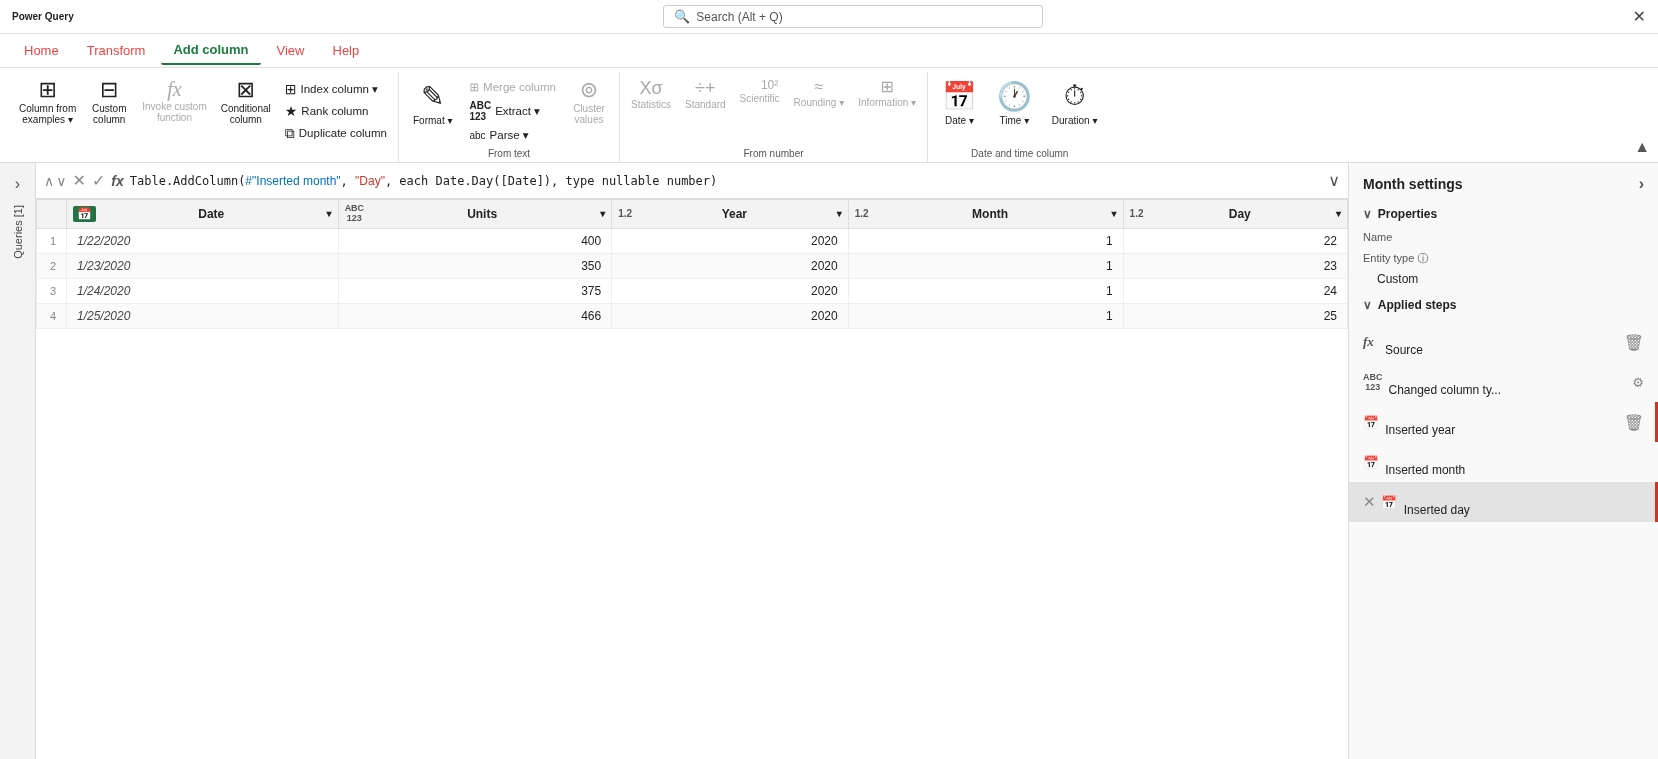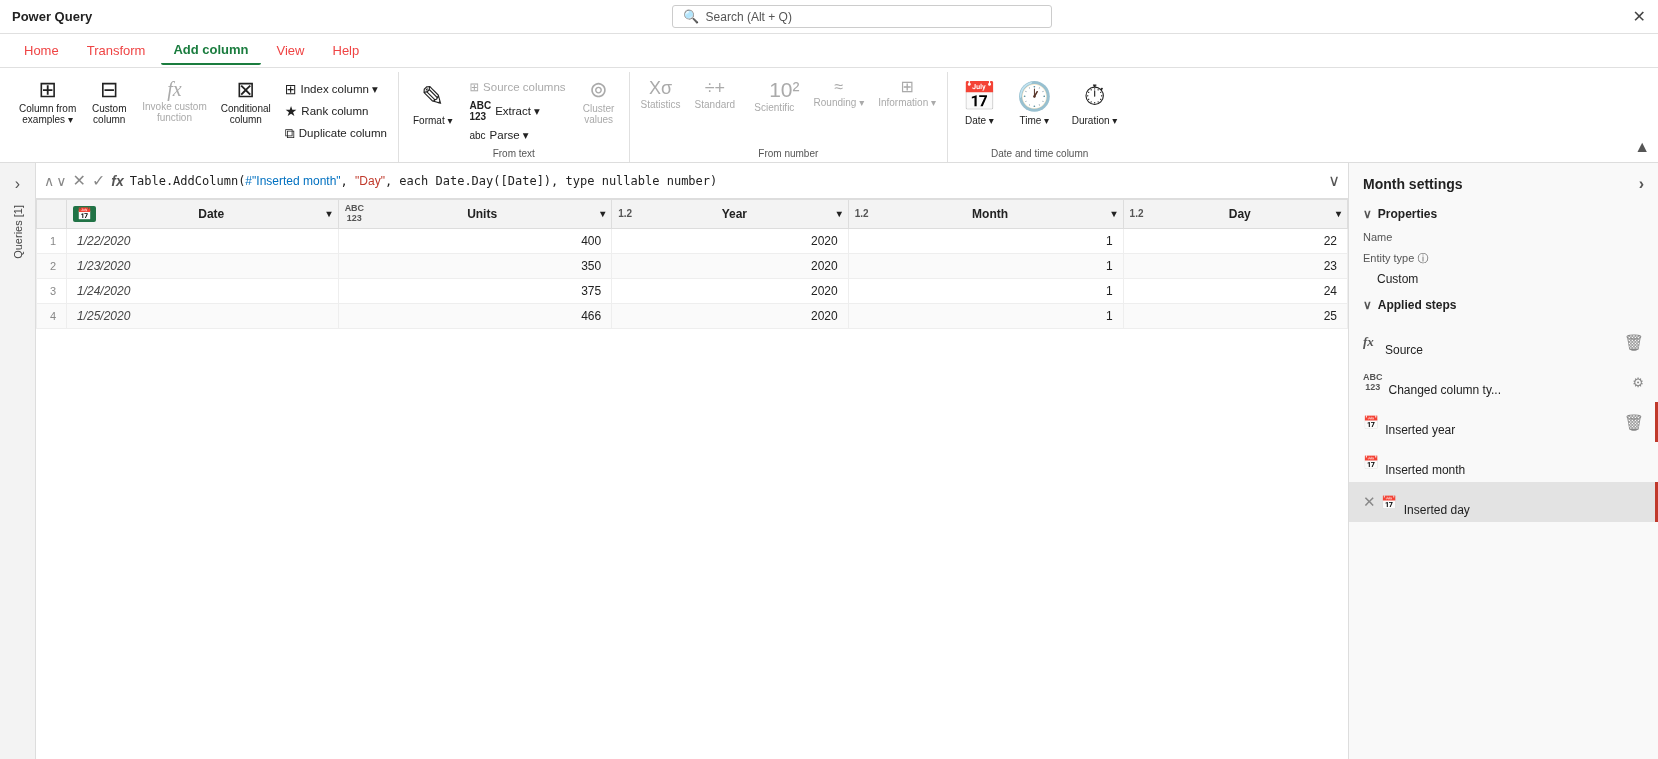--- a/index.html
+++ b/index.html
@@ -8,21 +8,21 @@
     
     .title-bar {
       background: #fff;
       height: 34px;
       display: flex;
       align-items: center;
       justify-content: space-between;
       padding: 0 12px;
       border-bottom: 1px solid #e0e0e0;
     }
-    .title-bar-left { font-size: 13px; font-weight: 600; color: #222; }
+    .title-bar-left { font-size: 10px; font-weight: 600; color: #222; }
     .title-bar-center {
       flex: 1;
       display: flex;
       justify-content: center;
     }
     .search-box {
       display: flex;
       align-items: center;
       border: 1px solid #ccc;
       border-radius: 3px;
@@ -408,21 +408,21 @@
   <div class="ribbon-section">
     <div class="ribbon-section-inner">
 
       <div class="ribbon-large-btn">
         <span class="ribbon-large-icon">✎</span>
         <span class="ribbon-large-label">Format ▾</span>
       </div>
       <div class="ribbon-col">
         <div class="ribbon-row-btn" style="color:#aaa;">
           <span>⊞</span>
-          <span>Source columns</span>
+          <span>Merge column</span>
         </div>
         <div class="ribbon-row-btn">
           <span style="font-size:10px;font-weight:bold;">ABC<br style="line-height:0">123</span>
           <span>Extract ▾</span>
         </div>
         <div class="ribbon-row-btn">
           <span style="font-size:10px;">abc</span>
           <span>Parse ▾</span>
         </div>
       </div>
@@ -438,21 +438,21 @@
     <div class="ribbon-section-inner">
       <div class="ribbon-btn ribbon-dimmed">
         <span class="ribbon-btn-icon" style="font-size:18px;">Χσ</span>
         <span class="ribbon-btn-label">Statistics</span>
       </div>
       <div class="ribbon-btn ribbon-dimmed">
         <span class="ribbon-btn-icon" style="font-size:18px;">÷+</span>
         <span class="ribbon-btn-label">Standard</span>
       </div>
       <div class="ribbon-btn ribbon-dimmed">
-        <span class="ribbon-btn-icon" style="font-size:21px;margin-left:20px;">10²</span>
+        <span class="ribbon-btn-icon" style="font-size:12px;margin-left:20px;">10²</span>
         <span class="ribbon-btn-label">Scientific</span>
       </div>
       <div class="ribbon-btn ribbon-dimmed">
         <span class="ribbon-btn-icon" style="font-size:16px;">≈</span>
         <span class="ribbon-btn-label">Rounding ▾</span>
       </div>
       <div class="ribbon-btn ribbon-dimmed">
         <span class="ribbon-btn-icon" style="font-size:16px;">⊞</span>
         <span class="ribbon-btn-label">Information ▾</span>
       </div>

